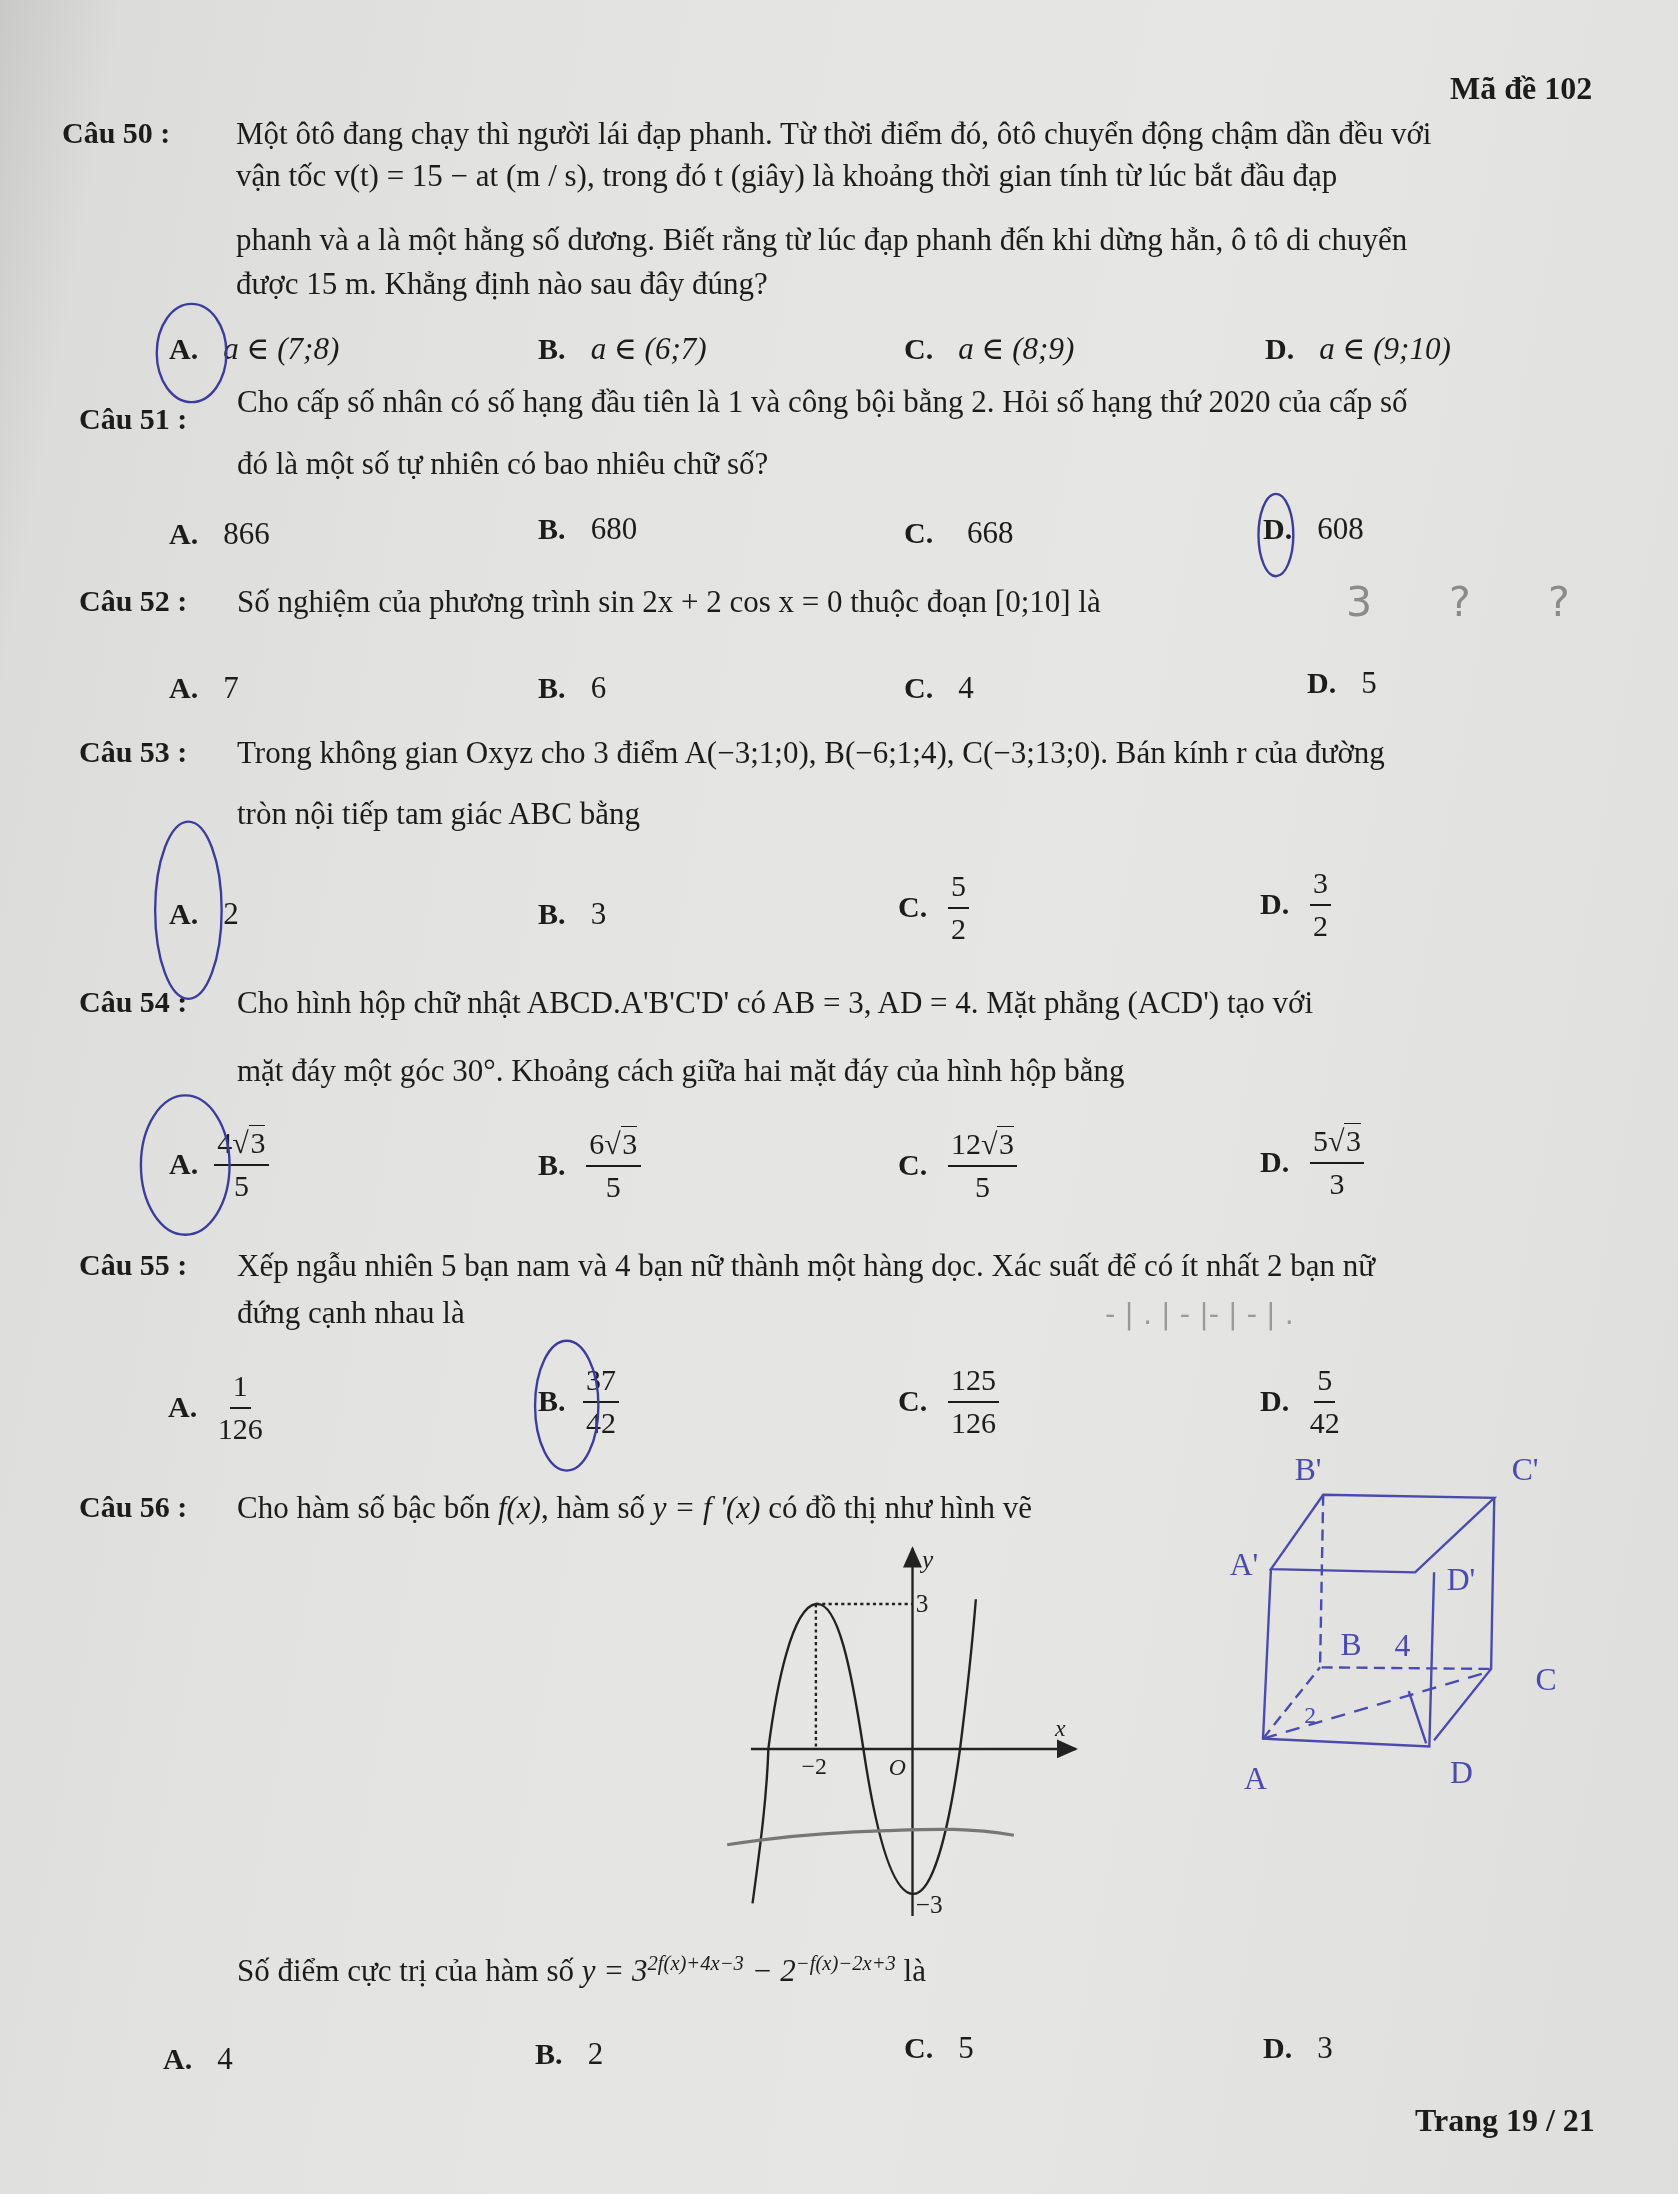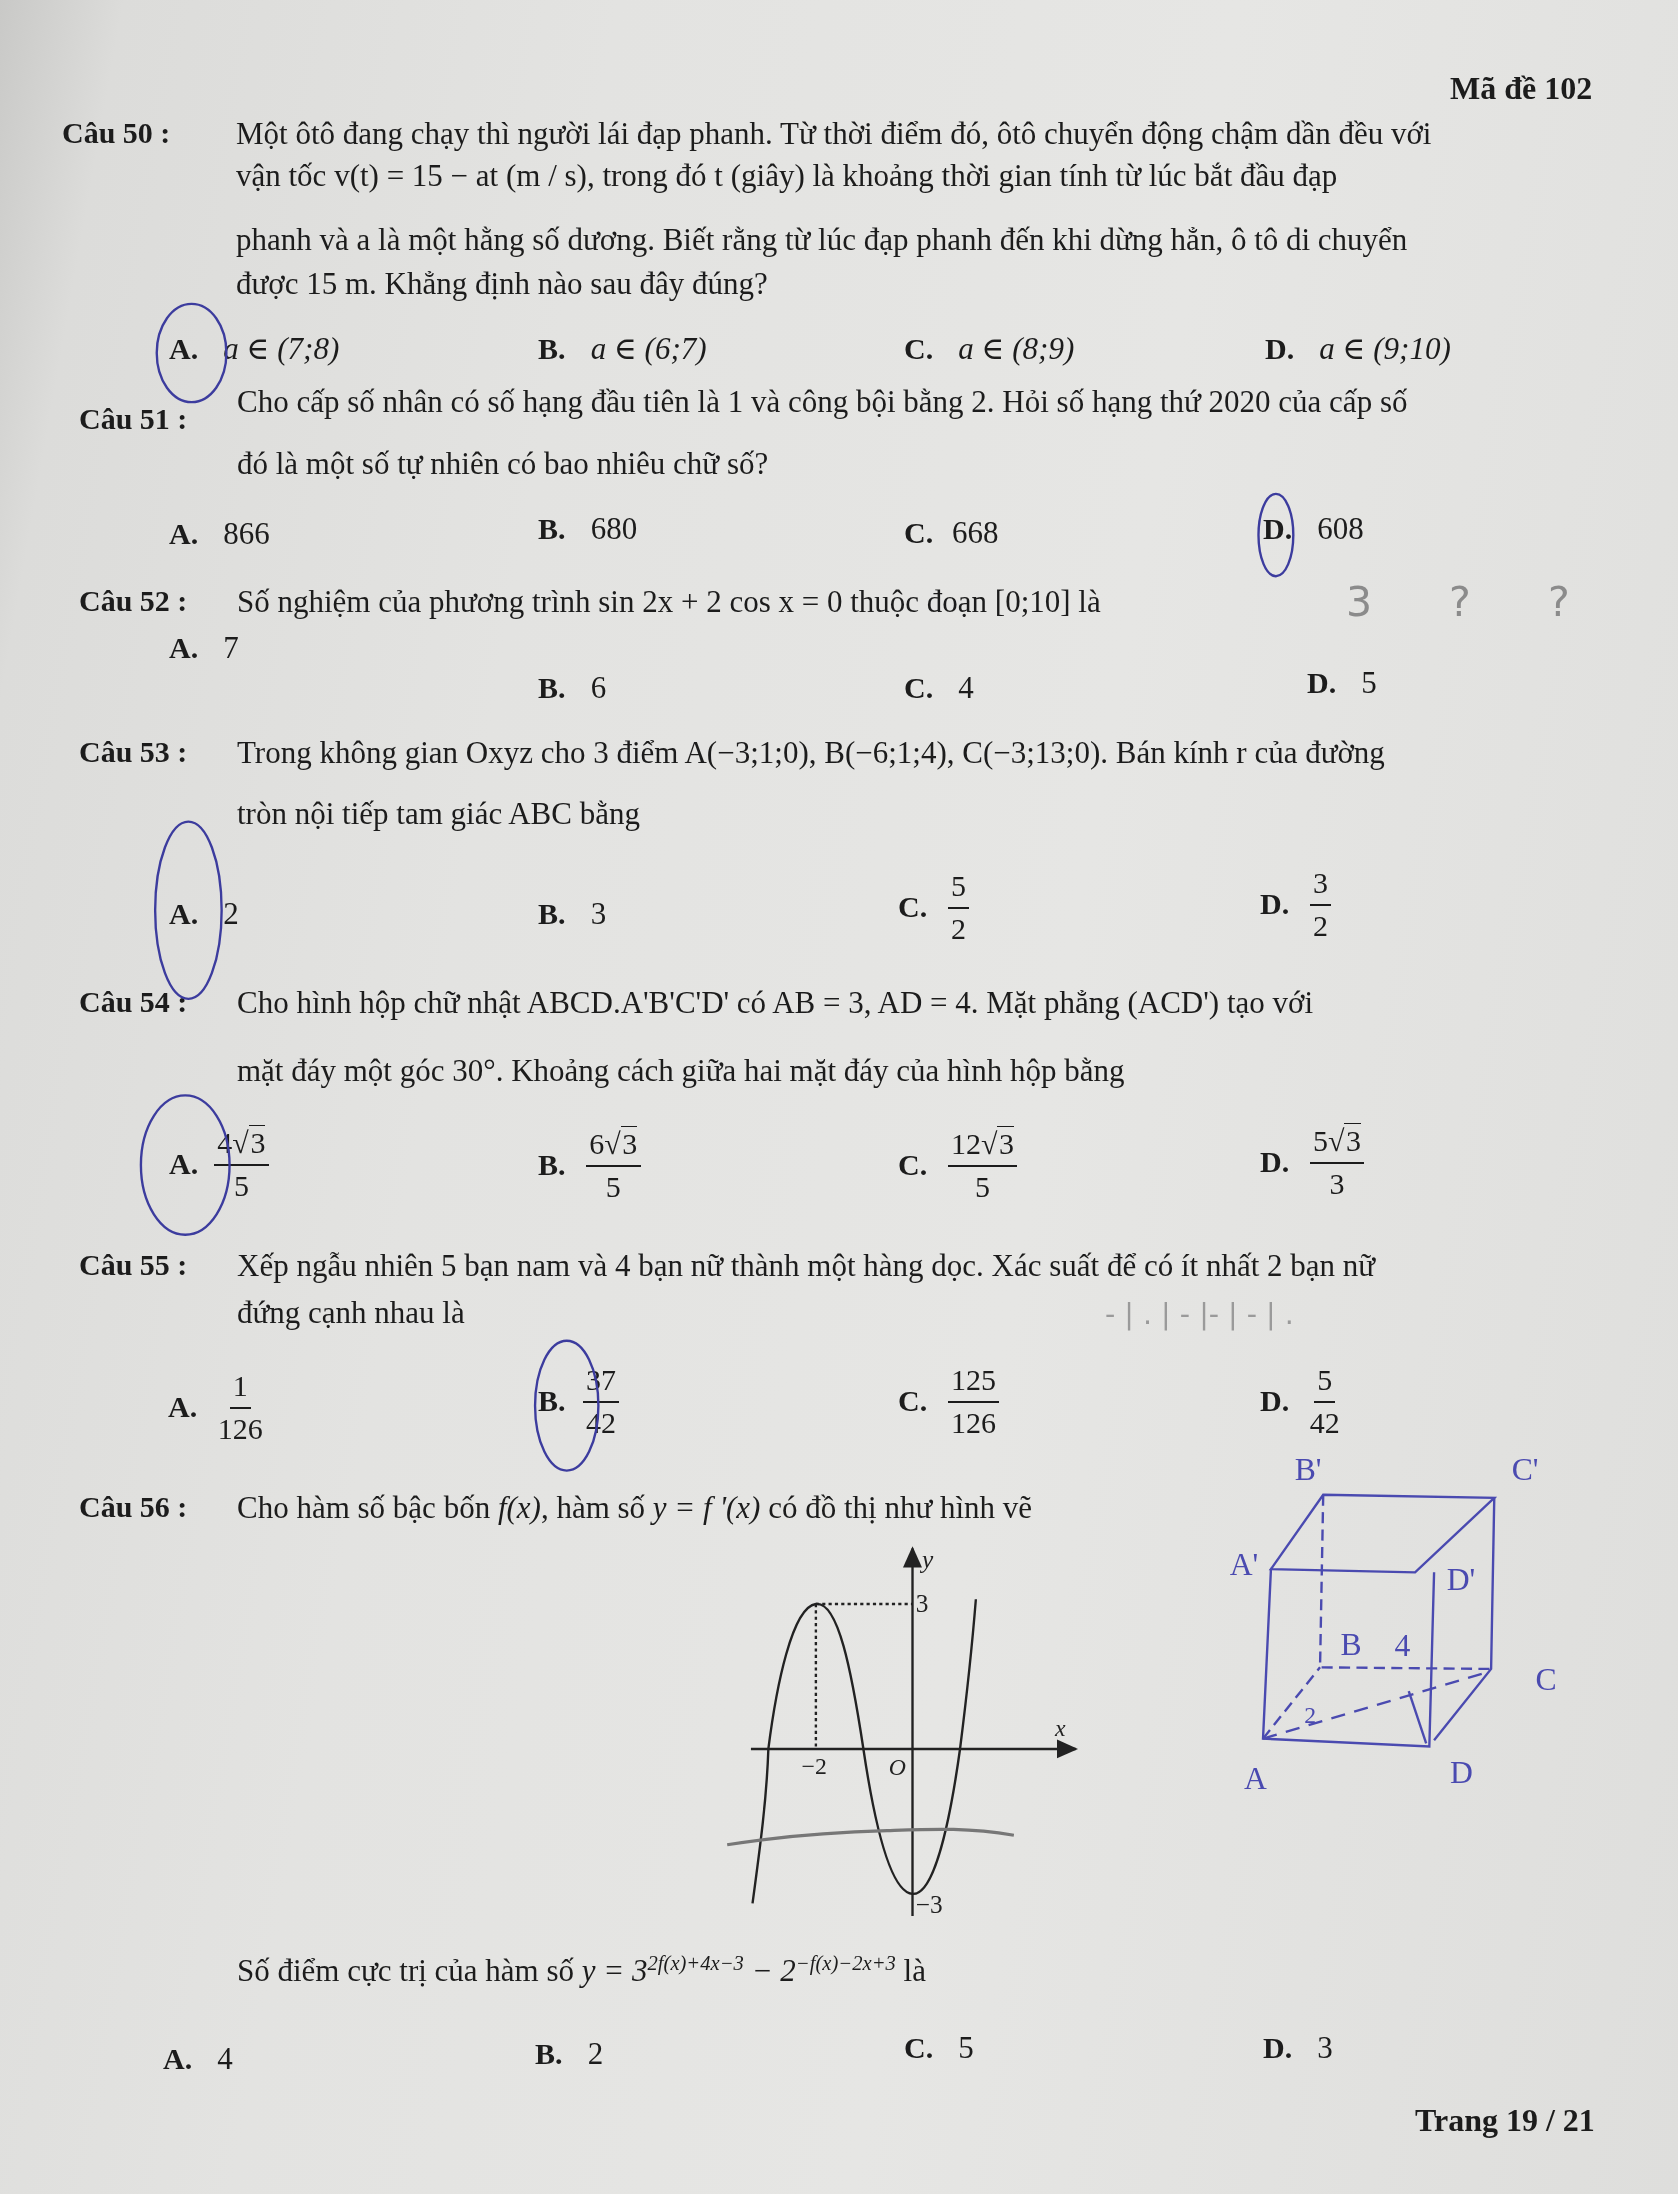--- a/index.html
+++ b/index.html
@@ -61,34 +61,34 @@
   <div class="abs txt" style="left:169px; top:516px;">
     <span class="opt-letter">A.</span>
     <span style="margin-left:17.4px;">866</span>
   </div>
   <div class="abs txt" style="left:538px; top:511px;">
     <span class="opt-letter">B.</span>
     <span style="margin-left:17.4px;">680</span>
   </div>
   <div class="abs txt" style="left:904px; top:515px;">
     <span class="opt-letter">C.</span>
-    <span style="margin-left:11px;text-align:center;">668</span>
+    <span style="margin-left:26px;text-align:center;">668</span>
   </div>
   <div class="abs txt" style="left:1263px; top:511px;">
     <span class="opt-letter">D.</span>
     <span style="margin-left:17.4px;">608</span>
   </div>
 </div>
 
 <div>
   <div class="abs txt qlabel" style="left:79px; top:584px;">Câu 52 :</div>
   <div class="abs txt" style="left:237px; top:584px;">Số nghiệm của phương trình sin 2x + 2 cos x = 0 thuộc đoạn [0;10] là</div>
   <div class="abs" style="left:1346px; top:578px; font-size:41px; color:#8b8b8b; font-family:'DejaVu Sans', sans-serif; letter-spacing:32px;">3 ? ?</div>
 
-  <div class="abs txt" style="left:169px; top:630px;text-align:right;">
+  <div class="abs txt" style="left:169px; top:670px;text-align:right;">
     <span class="opt-letter">A.</span>
     <span style="margin-left:17.4px;">7</span>
   </div>
   <div class="abs txt" style="left:538px; top:670px;">
     <span class="opt-letter">B.</span>
     <span style="margin-left:17.4px;">6</span>
   </div>
   <div class="abs txt" style="left:904px; top:670px;">
     <span class="opt-letter">C.</span>
     <span style="margin-left:17.4px;">4</span>

